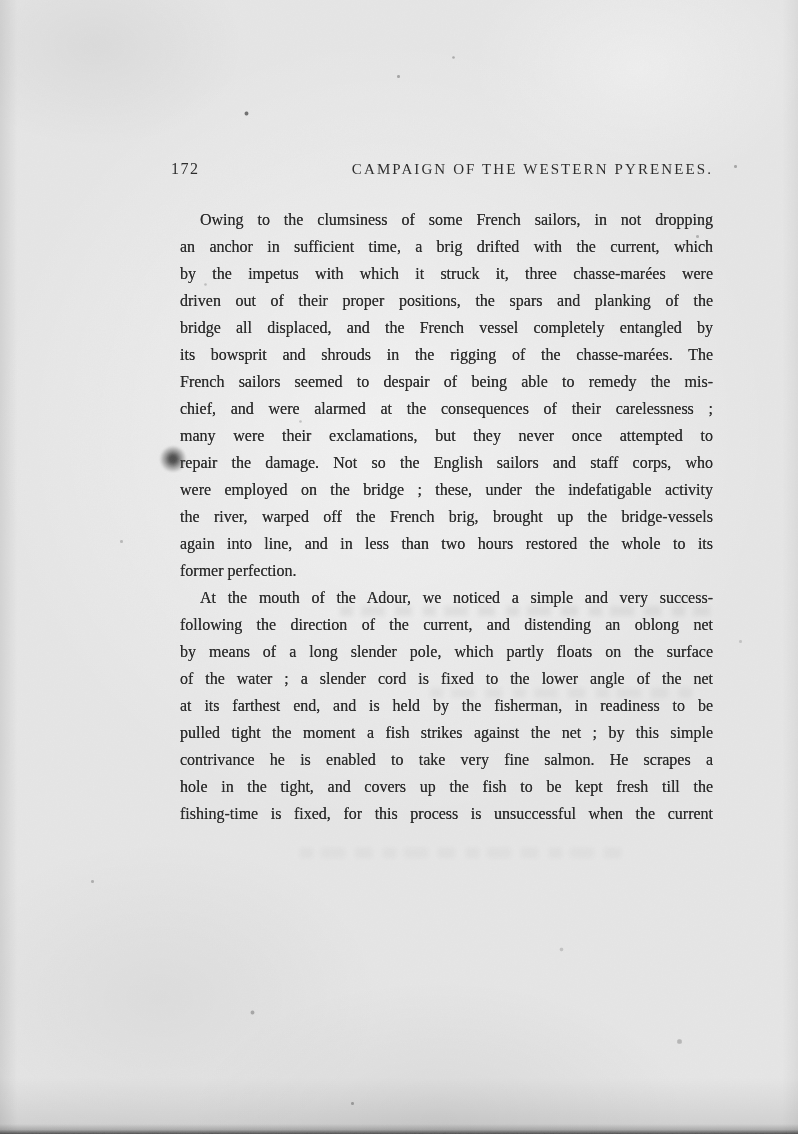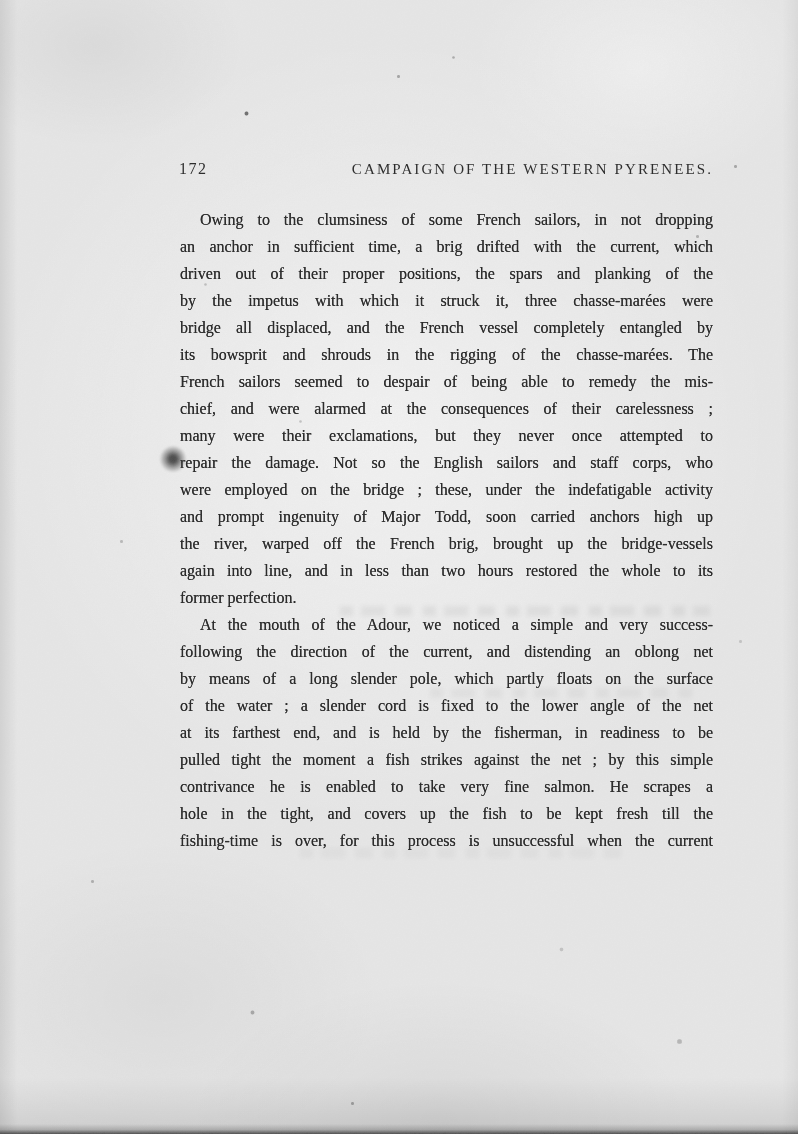--- a/index.html
+++ b/index.html
@@ -17,21 +17,21 @@
       radial-gradient(ellipse 30% 15% at 80% 6%, rgba(255,255,255,0.4), rgba(255,255,255,0) 70%),
       radial-gradient(ellipse 25% 12% at 12% 4%, rgba(0,0,0,0.05), rgba(0,0,0,0) 75%),
       radial-gradient(ellipse 45% 18% at 55% 99%, rgba(0,0,0,0.06), rgba(0,0,0,0) 70%),
       linear-gradient(90deg, rgba(0,0,0,0.09), rgba(0,0,0,0) 2.2%),
       linear-gradient(270deg, rgba(0,0,0,0.05), rgba(0,0,0,0) 2%),
       linear-gradient(0deg, rgba(0,0,0,0.10) 0.5%, rgba(0,0,0,0) 5%),
       #e8e8e8;
   }
   .page-num {
     position: absolute;
-    left: 179px; top: 160px;
+    left: 171px; top: 160px;
     font-size: 16px;
     letter-spacing: 1.5px;
   }
   .running-title {
     position: absolute;
     left: 180px; top: 161px;
     width: 533px;
     text-align: right;
     font-size: 15px;
     letter-spacing: 2.1px;
@@ -112,42 +112,41 @@
 <body>
 
 <div class="page">
 
   <div class="page-num">172</div>
   <div class="running-title">CAMPAIGN OF THE WESTERN PYRENEES.</div>
 
   <div class="text-block">
     <div class="tline indent">Owing to the clumsiness of some French sailors, in not dropping</div>
     <div class="tline">an anchor in sufficient time, a brig drifted with the current, which</div>
+    <div class="tline">by the impetus with which it struck it, three chasse-marées were</div>
     <div class="tline">driven out of their proper positions, the spars and planking of the</div>
-    <div class="tline">by the impetus with which it struck it, three chasse-marées were</div>
     <div class="tline">bridge all displaced, and the French vessel completely entangled by</div>
     <div class="tline">its bowsprit and shrouds in the rigging of the chasse-marées. The</div>
     <div class="tline">French sailors seemed to despair of being able to remedy the mis-</div>
     <div class="tline">chief, and were alarmed at the consequences of their carelessness ;</div>
     <div class="tline">many were their exclamations, but they never once attempted to</div>
     <div class="tline">repair the damage. Not so the English sailors and staff corps, who</div>
     <div class="tline">were employed on the bridge ; these, under the indefatigable activity</div>
-    <div class="tline">and prompt ingenuity of Major Todd, soon carried anchors high up</div>
     <div class="tline">the river, warped off the French brig, brought up the bridge-vessels</div>
     <div class="tline">again into line, and in less than two hours restored the whole to its</div>
     <div class="tline unjust">former perfection.</div>
     <div class="tline indent">At the mouth of the Adour, we noticed a simple and very success-</div>
     <div class="tline">following the direction of the current, and distending an oblong net</div>
     <div class="tline">by means of a long slender pole, which partly floats on the surface</div>
     <div class="tline">of the water ; a slender cord is fixed to the lower angle of the net</div>
     <div class="tline">at its farthest end, and is held by the fisherman, in readiness to be</div>
     <div class="tline">pulled tight the moment a fish strikes against the net ; by this simple</div>
     <div class="tline">contrivance he is enabled to take very fine salmon. He scrapes a</div>
     <div class="tline">hole in the tight, and covers up the fish to be kept fresh till the</div>
-    <div class="tline">fishing-time is over, for this process is unsuccessful when the current</div>
+    <div class="tline">fishing-time is fixed, for this process is unsuccessful when the current</div>
   </div>
 
   <div class="blemish"></div>
   <div class="ghost ghost1"></div>
   <div class="ghost ghost2"></div>
   <div class="ghost ghost3"></div>
   <div class="specks"></div>
   <div class="bottom-edge"></div>
 
   <svg class="grain" xmlns="http://www.w3.org/2000/svg" width="798" height="1134">

